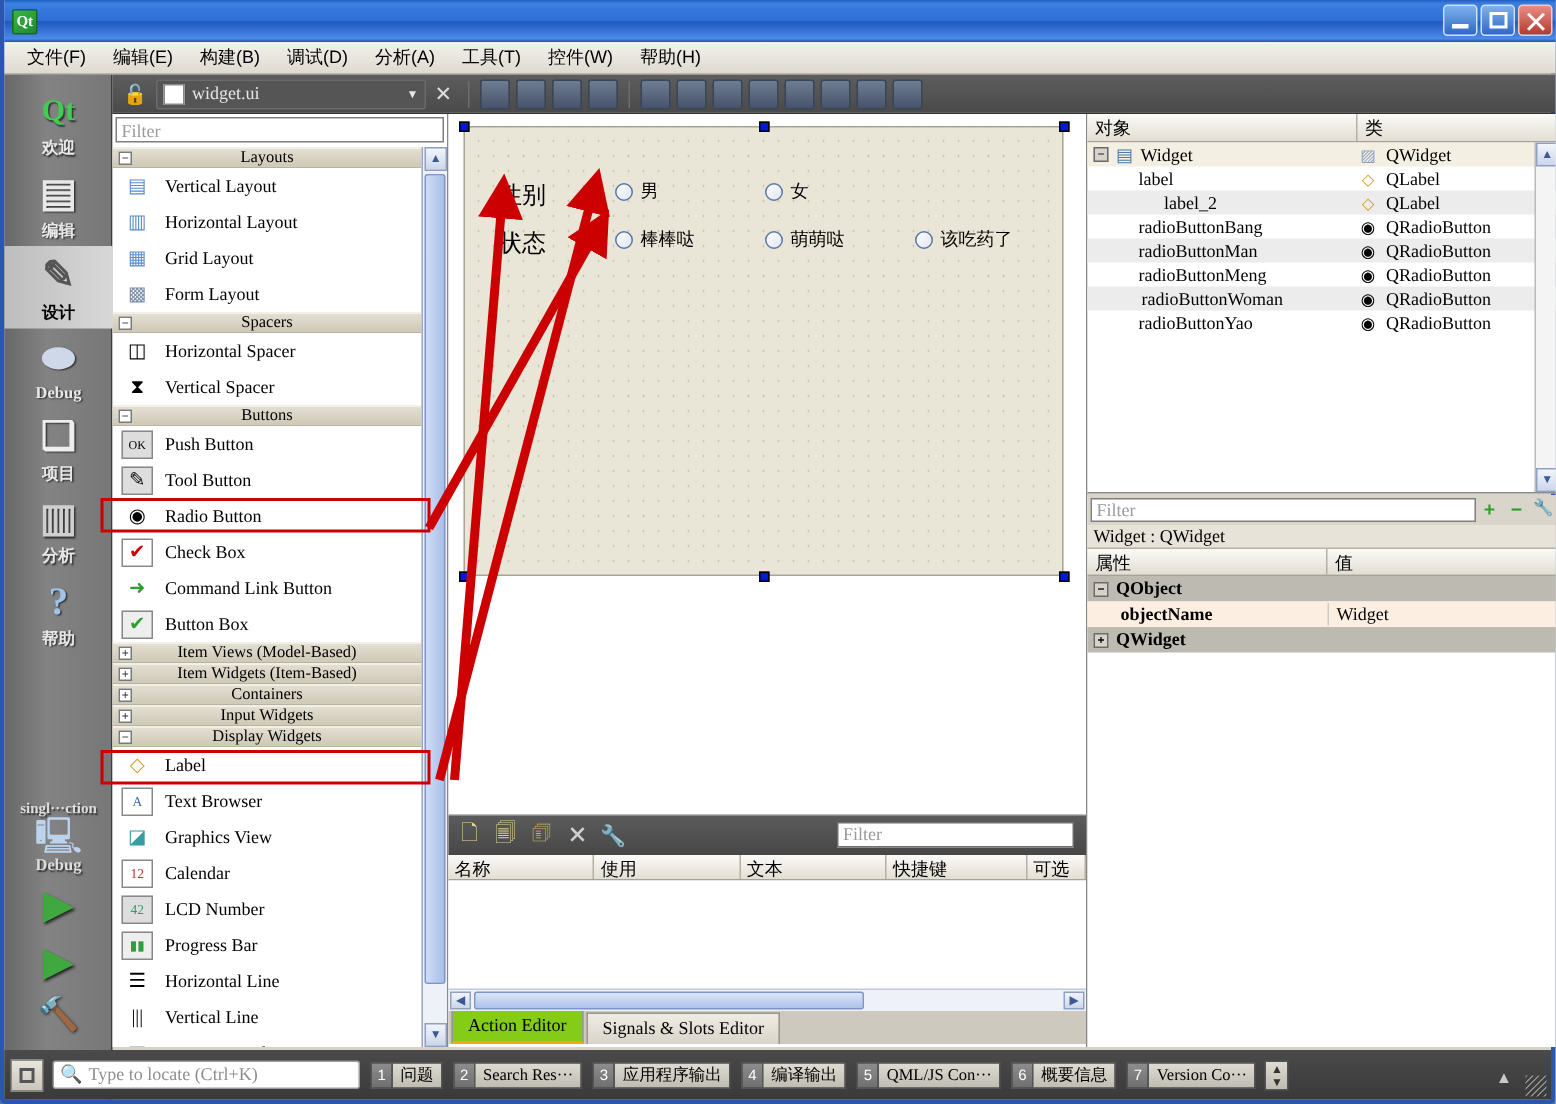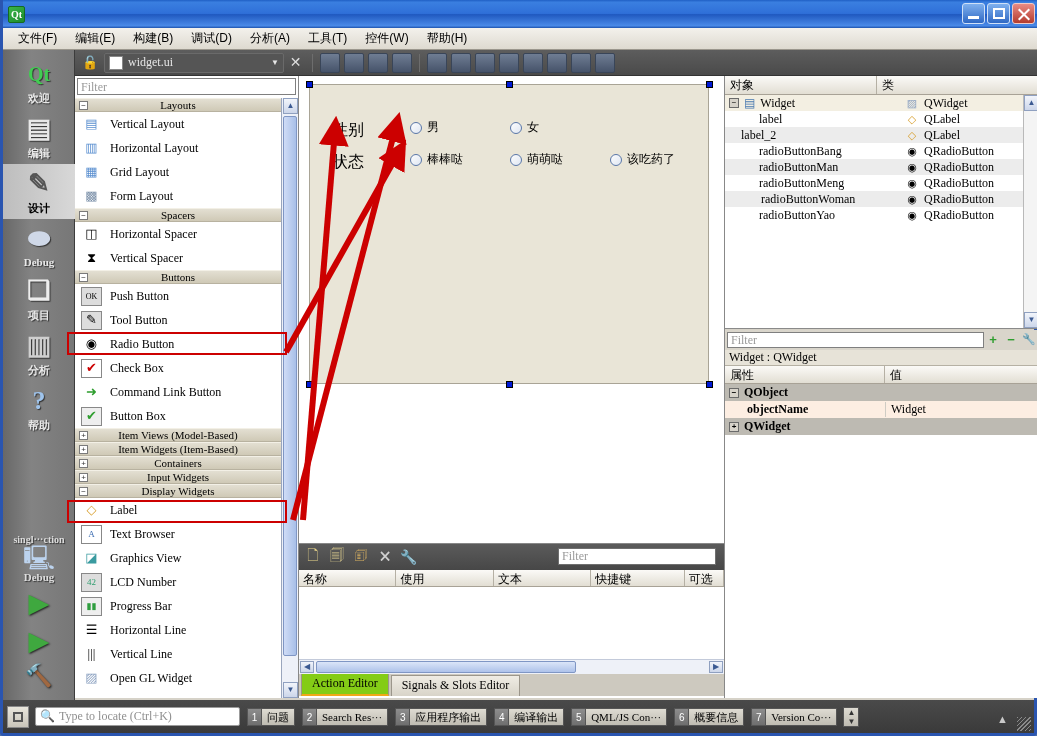--- a/index.html
+++ b/index.html
@@ -476,20 +476,24 @@
         </div>
       <div class="witem">
         <span class="ic" style="color:#3a6bb0;border:1px solid #888;font-size:9px;">A</span>
         <span>Text Browser</span>
         </div>
       <div class="witem">
         <span class="ic" style="color:#3a9ba0;">◪</span>
         <span>Graphics View</span>
         </div>
       <div class="witem">
+        <span class="ic" style="color:#c03030;border:1px solid #888;background:#fff;font-size:9px;">12</span>
+        <span>Calendar</span>
+        </div>
+      <div class="witem">
         <span class="ic" style="color:#2f9e6f;border:1px solid #888;background:#ddd;font-size:9px;">42</span>
         <span>LCD Number</span>
         </div>
       <div class="witem">
         <span class="ic" style="color:#2f9e3f;border:1px solid #888;background:#eee;font-size:9px;">▮▮</span>
         <span>Progress Bar</span>
         </div>
       <div class="witem">
         <span class="ic">☰</span>
         <span>Horizontal Line</span>
@@ -568,21 +572,21 @@
       <div class="ha" style="right:1px;">▶</div>
     </div>
     <div class="atabs">
       <div class="atab sel">Action Editor</div>
       <div class="atab">Signals &amp; Slots Editor</div>
     </div>
   </div>
 
   <div class="objtree">
     <div class="othead">
-      <div style="width:152px">对象</div>
+      <div style="width:180px">对象</div>
       <div style="flex:1">类</div>
     </div>
     <div class="otrow root">
       <div class="otname">
           <span class="pm2" style="margin-left:4px;">−</span>
         <span style="margin-right:5px;color:#4a7ab0;">▤</span>
         <span>Widget</span>
         </div>
       <div class="otcls">
           <span class="ci" style="color:#8aa0c0;">▨</span>
@@ -592,21 +596,21 @@
     <div class="otrow">
       <div class="otname" style="padding-left:34px;">
           <span>label</span>
         </div>
       <div class="otcls">
           <span class="ci" style="color:#d8a030;">◇</span>
         <span>QLabel</span>
         </div>
     </div>
     <div class="otrow alt">
-      <div class="otname" style="padding-left:16px;">
+      <div class="otname" style="padding-left:51px;">
           <span>label_2</span>
         </div>
       <div class="otcls">
           <span class="ci" style="color:#d8a030;">◇</span>
         <span>QLabel</span>
         </div>
     </div>
     <div class="otrow">
       <div class="otname" style="padding-left:34px;">
           <span>radioButtonBang</span>

